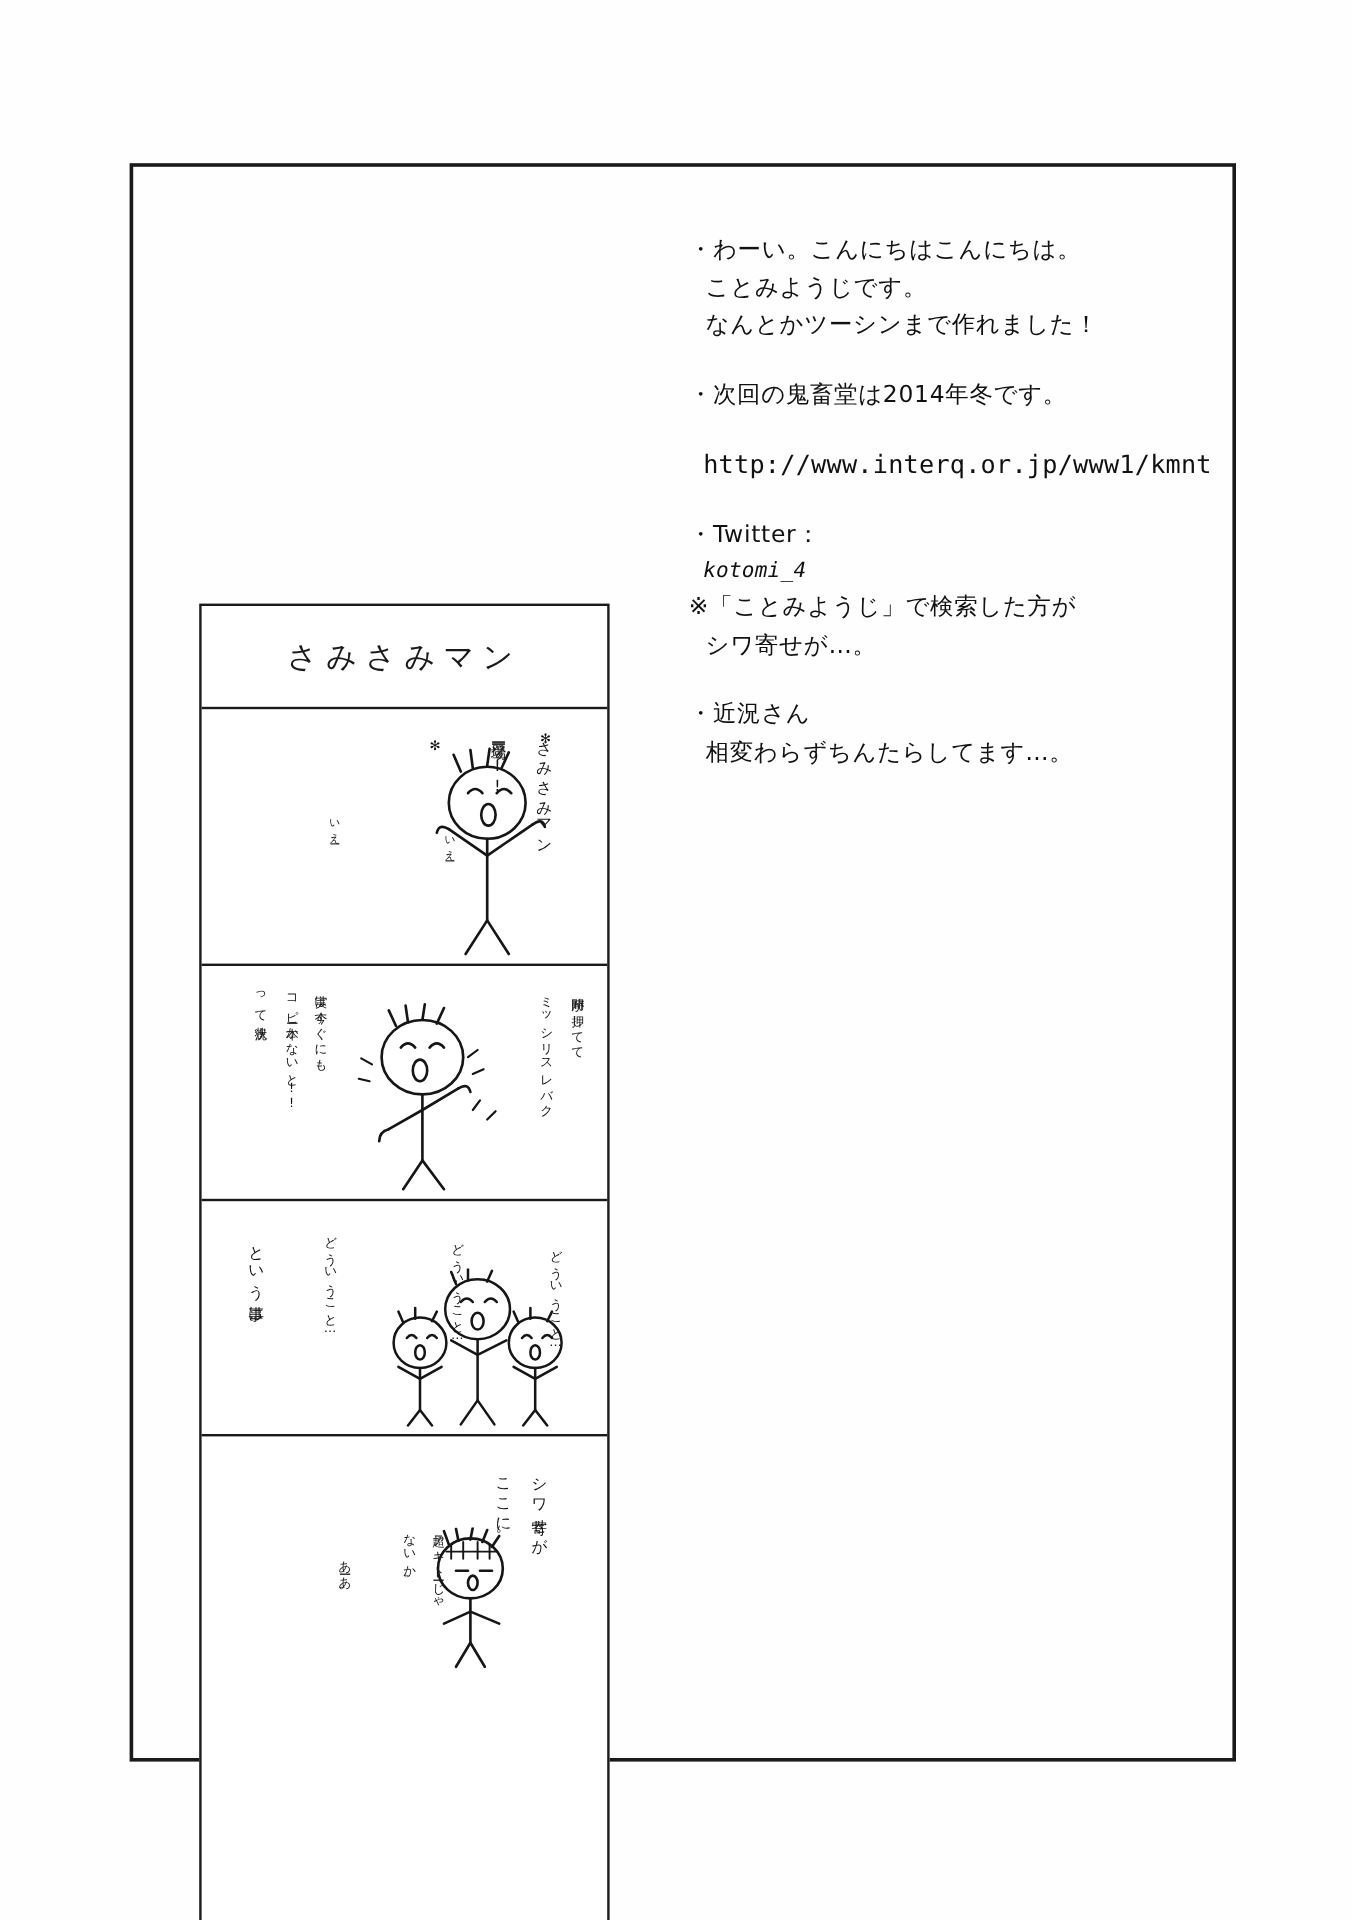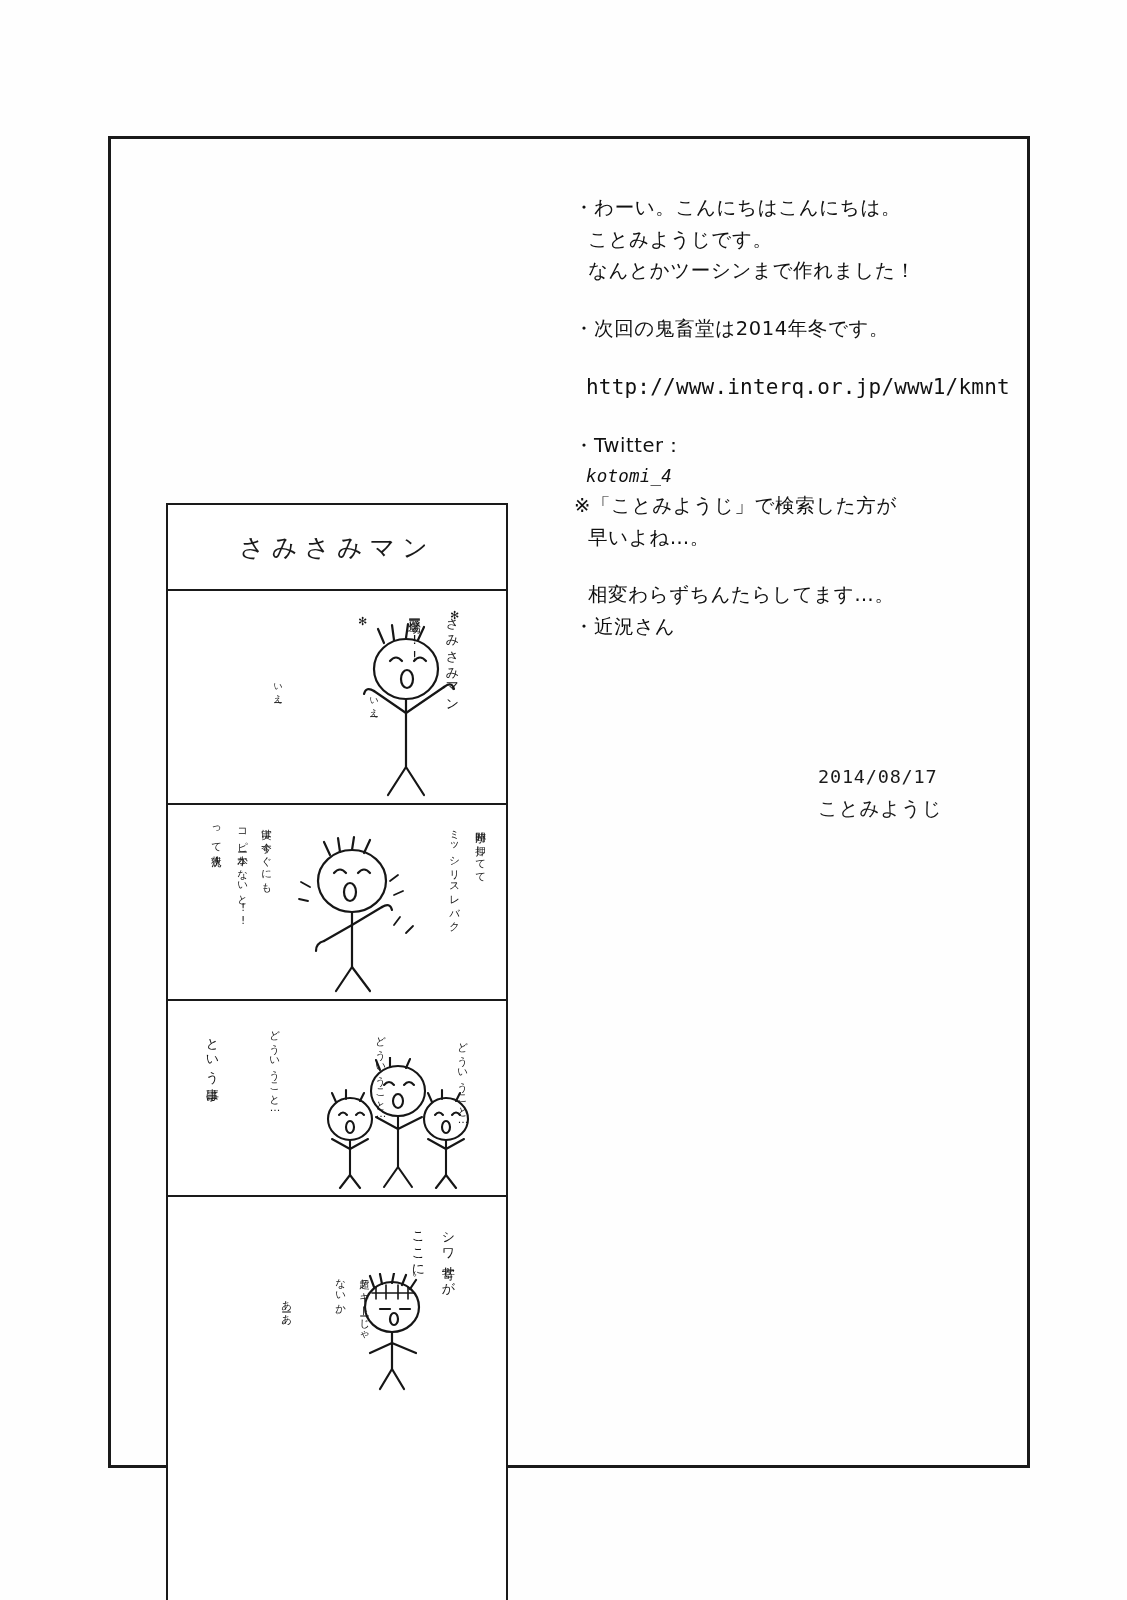--- a/index.html
+++ b/index.html
@@ -170,34 +170,30 @@
     </div>
 
     <div class="note-block">
       <div class="note-line url">http://www.interq.or.jp/www1/kmnt</div>
     </div>
 
     <div class="note-block">
       <div class="note-line">・Twitter：</div>
       <div class="note-line handle">kotomi_4</div>
       <div class="note-line">※「ことみようじ」で検索した方が</div>
-      <div class="note-line indent">早いよね…。</div>
-    </div>
-
-    <div class="note-block">
+      <div class="note-line indent">シワ寄せが…。</div>
+    </div>
+
+    <div class="note-block">
+      <div class="note-line">・近況さん</div>
       <div class="note-line indent">相変わらずちんたらしてます…。</div>
-      <div class="note-line">・近況さん</div>
     </div>
 
   </div>
 
-  <div class="signature">
-    <div class="date">2014/08/17</div>
-    <div>ことみようじ</div>
-  </div>
 
   <div class="strip">
 
     <div class="panel panel-title-row">
       <div class="strip-title">さみさみマン</div>
     </div>
 
     <div class="panel panel-1">
       <div class="vtext" style="right:44px; top:18px;">さみさみマン</div>
       <div class="vtext" style="right:82px; top:18px;">登場ーーッ!!</div>

